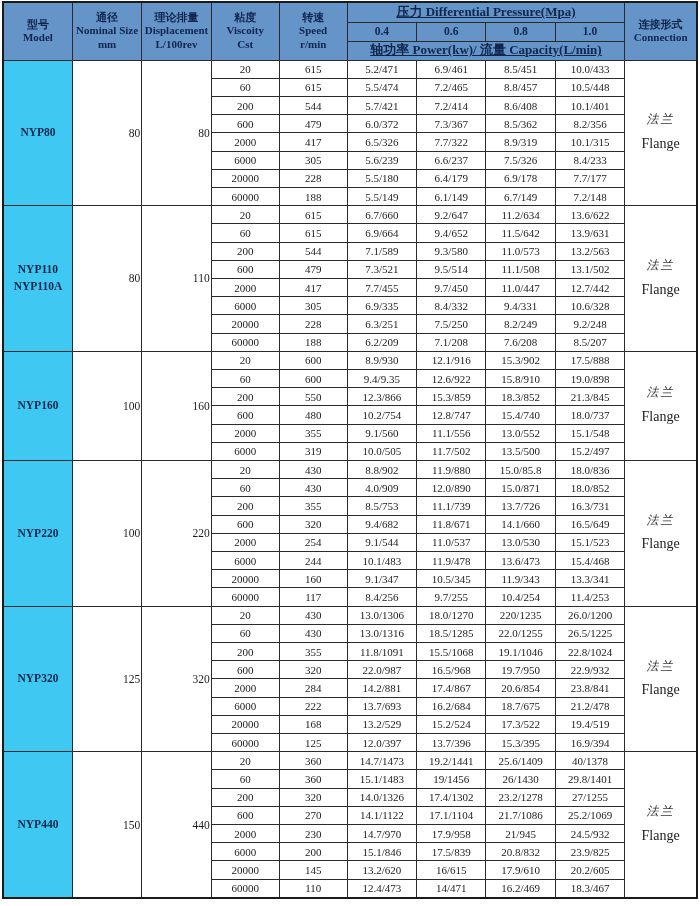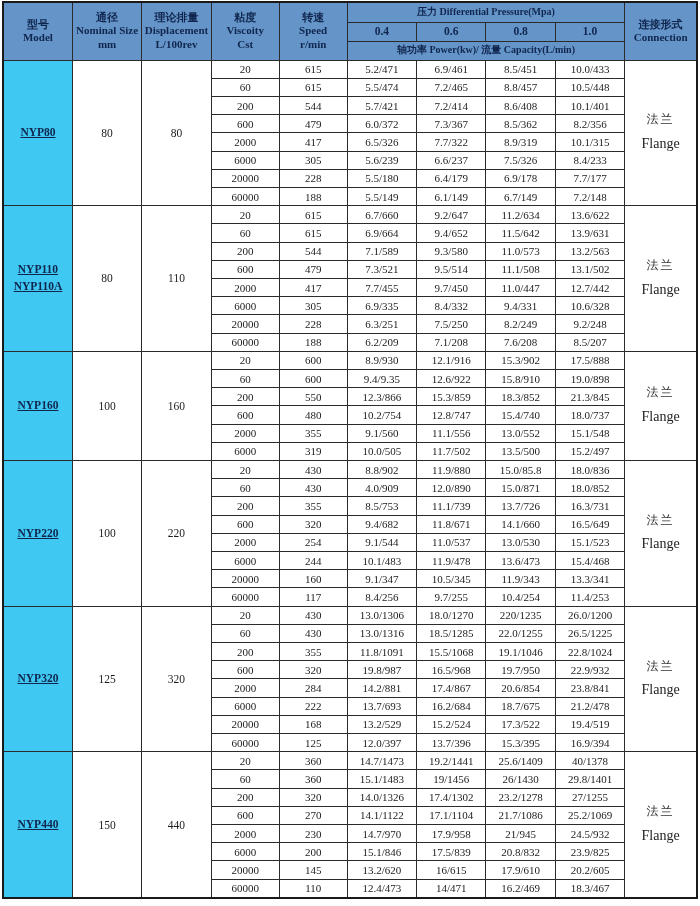--- a/index.html
+++ b/index.html
@@ -36,54 +36,55 @@
     background: var(--header-bg, #6494c8);
     color: var(--header-text, #10264e);
     font-weight: 600;
     font-size: 11px;
     line-height: 1.25;
     white-space: pre-line;
   }
   thead tr.h-row1 { height: 20px; }
   thead tr.h-row2 { height: 19px; }
   thead tr.h-row3 { height: 19px; }
-  thead th.pressure-title, thead th.power-capacity { font-size: 10px; }
+  thead th.pressure-title, thead th.power-capacity { font-size: 13px; text-decoration: underline; }
   thead th.pressure-val { font-size: 11.5px; }
   tbody tr { height: 18px; }
   tbody td {
     font-size: 11px;
     color: var(--body-text, #1c1c1c);
     background: #ffffff;
   }
   tbody td.model-cell {
     background: var(--model-bg, #3ec8f2);
     color: var(--header-text, #10264e);
     font-weight: bold;
     font-size: 11.5px;
     white-space: pre-line;
     line-height: 1.5;
-    text-decoration: underline;
   }
   tbody td.conn-cell {
     font-size: 11px;
     line-height: 1.8;
   }
   tbody td.conn-cell .cn {
     display: block;
     font-size: 12px;
     letter-spacing: 2px;
     color: #333;
+    font-style: italic;
   }
   tbody td.conn-cell .en {
     display: block;
     font-size: 14px;
     color: #222;
   }
   tbody td.group-num {
     font-size: 11.5px;
+    text-align: right;
   }
 </style>
 </head>
 <body>
 
 <div class="page">
   <table class="spec">
     <colgroup>
       <col style="width:10%">
         <col style="width:10%">
@@ -423,21 +424,21 @@
           <td>200</td>
           <td>355</td>
           <td>11.8/1091</td>
           <td>15.5/1068</td>
           <td>19.1/1046</td>
           <td>22.8/1024</td>
         </tr>
         <tr>
           <td>600</td>
           <td>320</td>
-          <td>19.8/987</td>
+          <td>22.0/987</td>
           <td>16.5/968</td>
           <td>19.7/950</td>
           <td>22.9/932</td>
         </tr>
         <tr>
           <td>2000</td>
           <td>284</td>
           <td>14.2/881</td>
           <td>17.4/867</td>
           <td>20.6/854</td>

